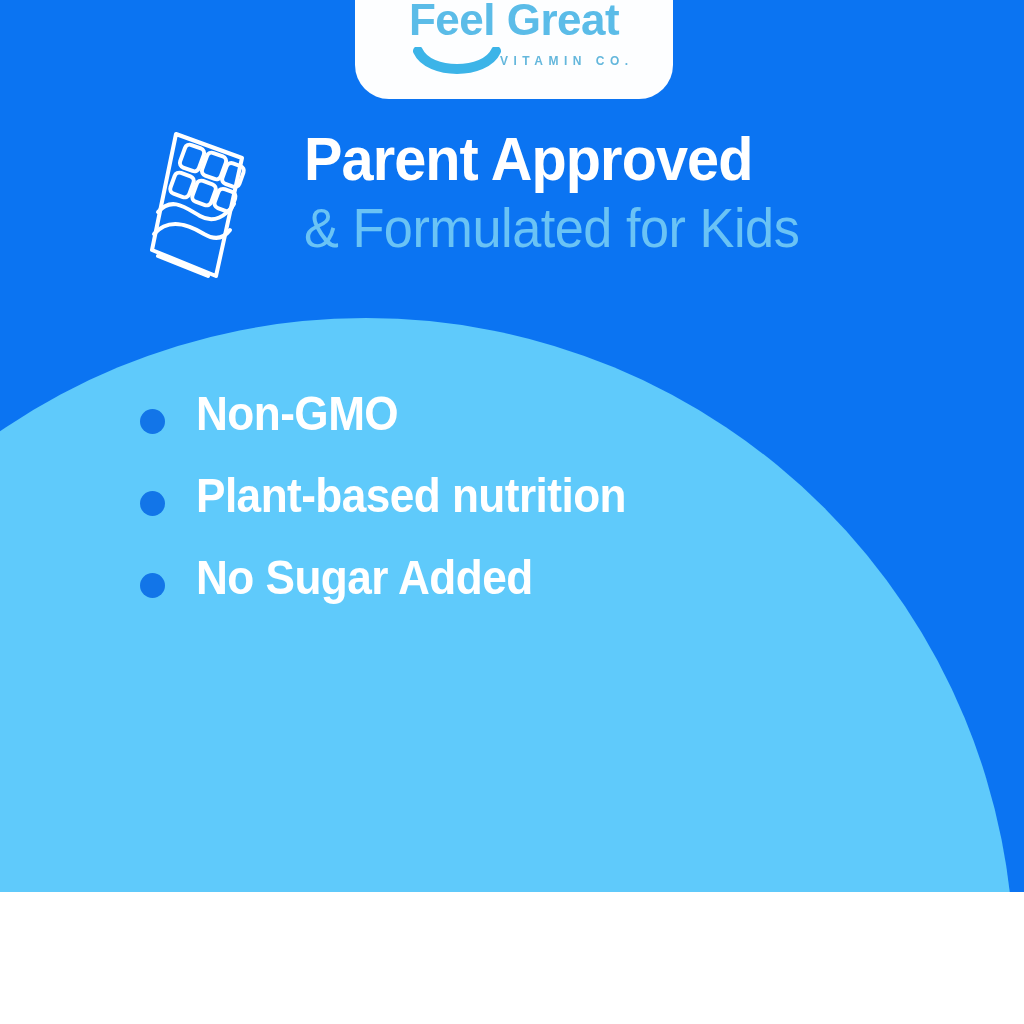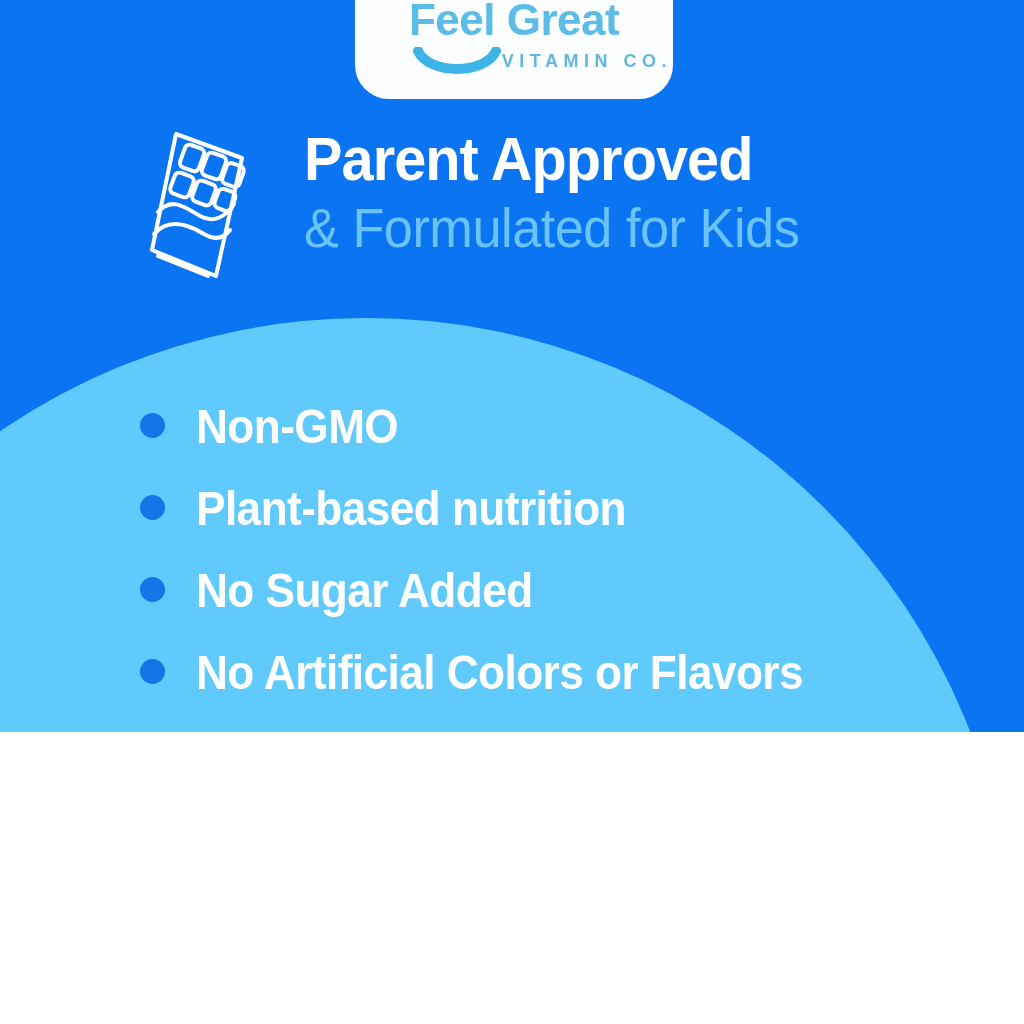--- a/index.html
+++ b/index.html
@@ -4,21 +4,21 @@
 <style>
   html, body {
     margin: 0;
     padding: 0;
     background: #ffffff;
   }
 
   #canvas {
     position: relative;
     width: 1024px;
-    height: 732px;
+    height: 892px;
     overflow: hidden;
     background: #0B74F2;
     font-family: "Liberation Sans", sans-serif;
   }
 
   
   .big-circle {
     position: absolute;
     left: -282px;
     top: 318px;
@@ -69,22 +69,22 @@
     height: 34px;
     overflow: hidden;
   }
   .logo-smile svg { display: block; }
 
   .logo-sub {
     position: absolute;
     left: 145px;
     top: 52px;
     width: 172px;
-    text-align: right;
-    font-size: 18px;
+    text-align: left;
+    font-size: 12px;
     line-height: 18px;
     font-weight: bold;
     letter-spacing: 5.5px;
     color: #64B7DC;
   }
 
   
   .headline-wrap {
     position: absolute;
     left: 256px;
@@ -130,23 +130,22 @@
   .bullets {
     position: absolute;
     left: 140px;
     top: 386px;
     width: 830px;
   }
 
   .bullet-row {
     position: relative;
     display: flex;
-    align-items: flex-start;
+    align-items: center;
     margin-bottom: 26px;
-    margin-top: 13px;
   }
 
   .bullet-dot {
     flex: 0 0 auto;
     width: 25px;
     height: 25px;
     border-radius: 50%;
     background: #1275E8;
     margin-top: 14px;
     margin-right: 31px;
@@ -222,22 +221,18 @@
     <div class="bullet-row">
       <div class="bullet-dot"></div>
       <div class="bullet-text">Plant-based nutrition</div>
     </div>
 
     <div class="bullet-row">
       <div class="bullet-dot"></div>
       <div class="bullet-text">No Sugar Added</div>
     </div>
 
-    <div class="bullet-row">
-      <div class="bullet-dot"></div>
-      <div class="bullet-text">No Artificial Colors or Flavors</div>
-    </div>
 
 
 
   </div>
 
 </div>
 
 </body></html>

